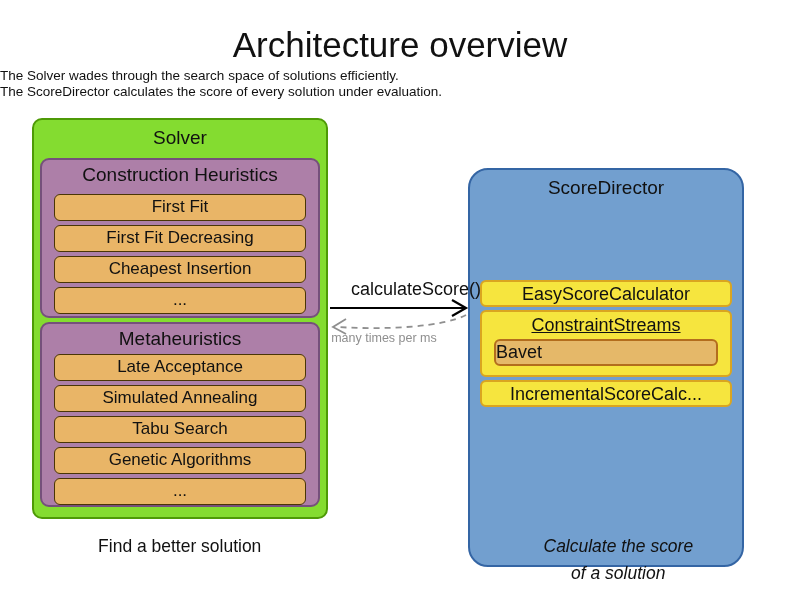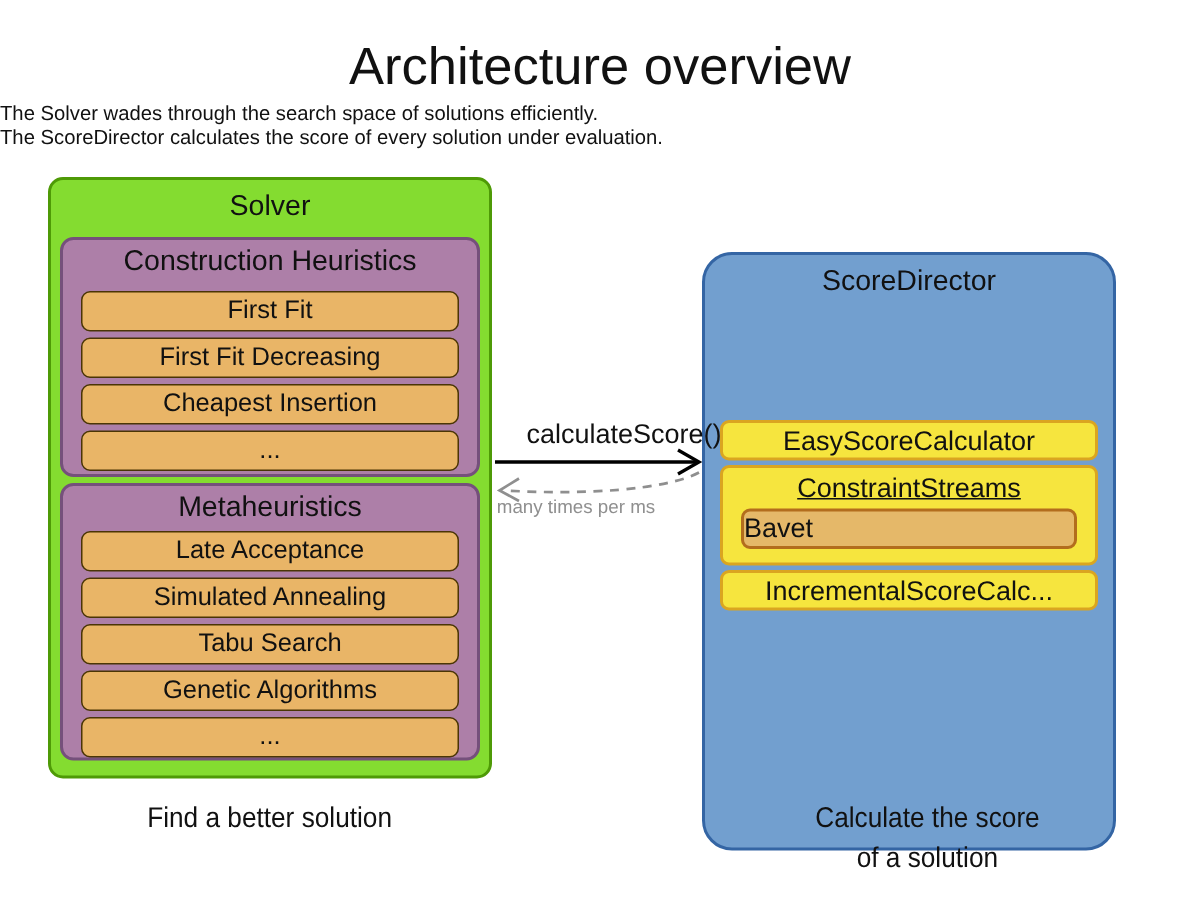--- a/index.html
+++ b/index.html
@@ -62,21 +62,21 @@
   }
 
   
   .arrow-svg{position:absolute;left:325px;top:270px;width:150px;height:85px;}
   .arrow-label{position:absolute;left:320px;top:280px;width:192px;text-align:center;font-size:18px;line-height:18px;}
   .return-label{position:absolute;left:320px;top:331px;width:128px;text-align:center;font-size:12.5px;line-height:15px;color:var(--return-color);}
 
   
   .caption{position:absolute;top:532px;text-align:center;font-size:19px;line-height:27px;}
   .caption-left{left:32px;width:296px;}
-  .caption-right{left:468px;width:300px;}
+  .caption-right{left:468px;width:300px;font-style:italic;}
   .narrow{display:inline-block;transform:scaleX(0.92);transform-origin:50% 50%;white-space:nowrap;}
 </style>
 </head>
 <body>
 
 <div class="canvas">
 
   <div class="title">Architecture overview</div>
   <div class="subtitle sub1">The Solver wades through the search space of solutions efficiently.</div>
   <div class="subtitle sub2">The ScoreDirector calculates the score of every solution under evaluation.</div>

